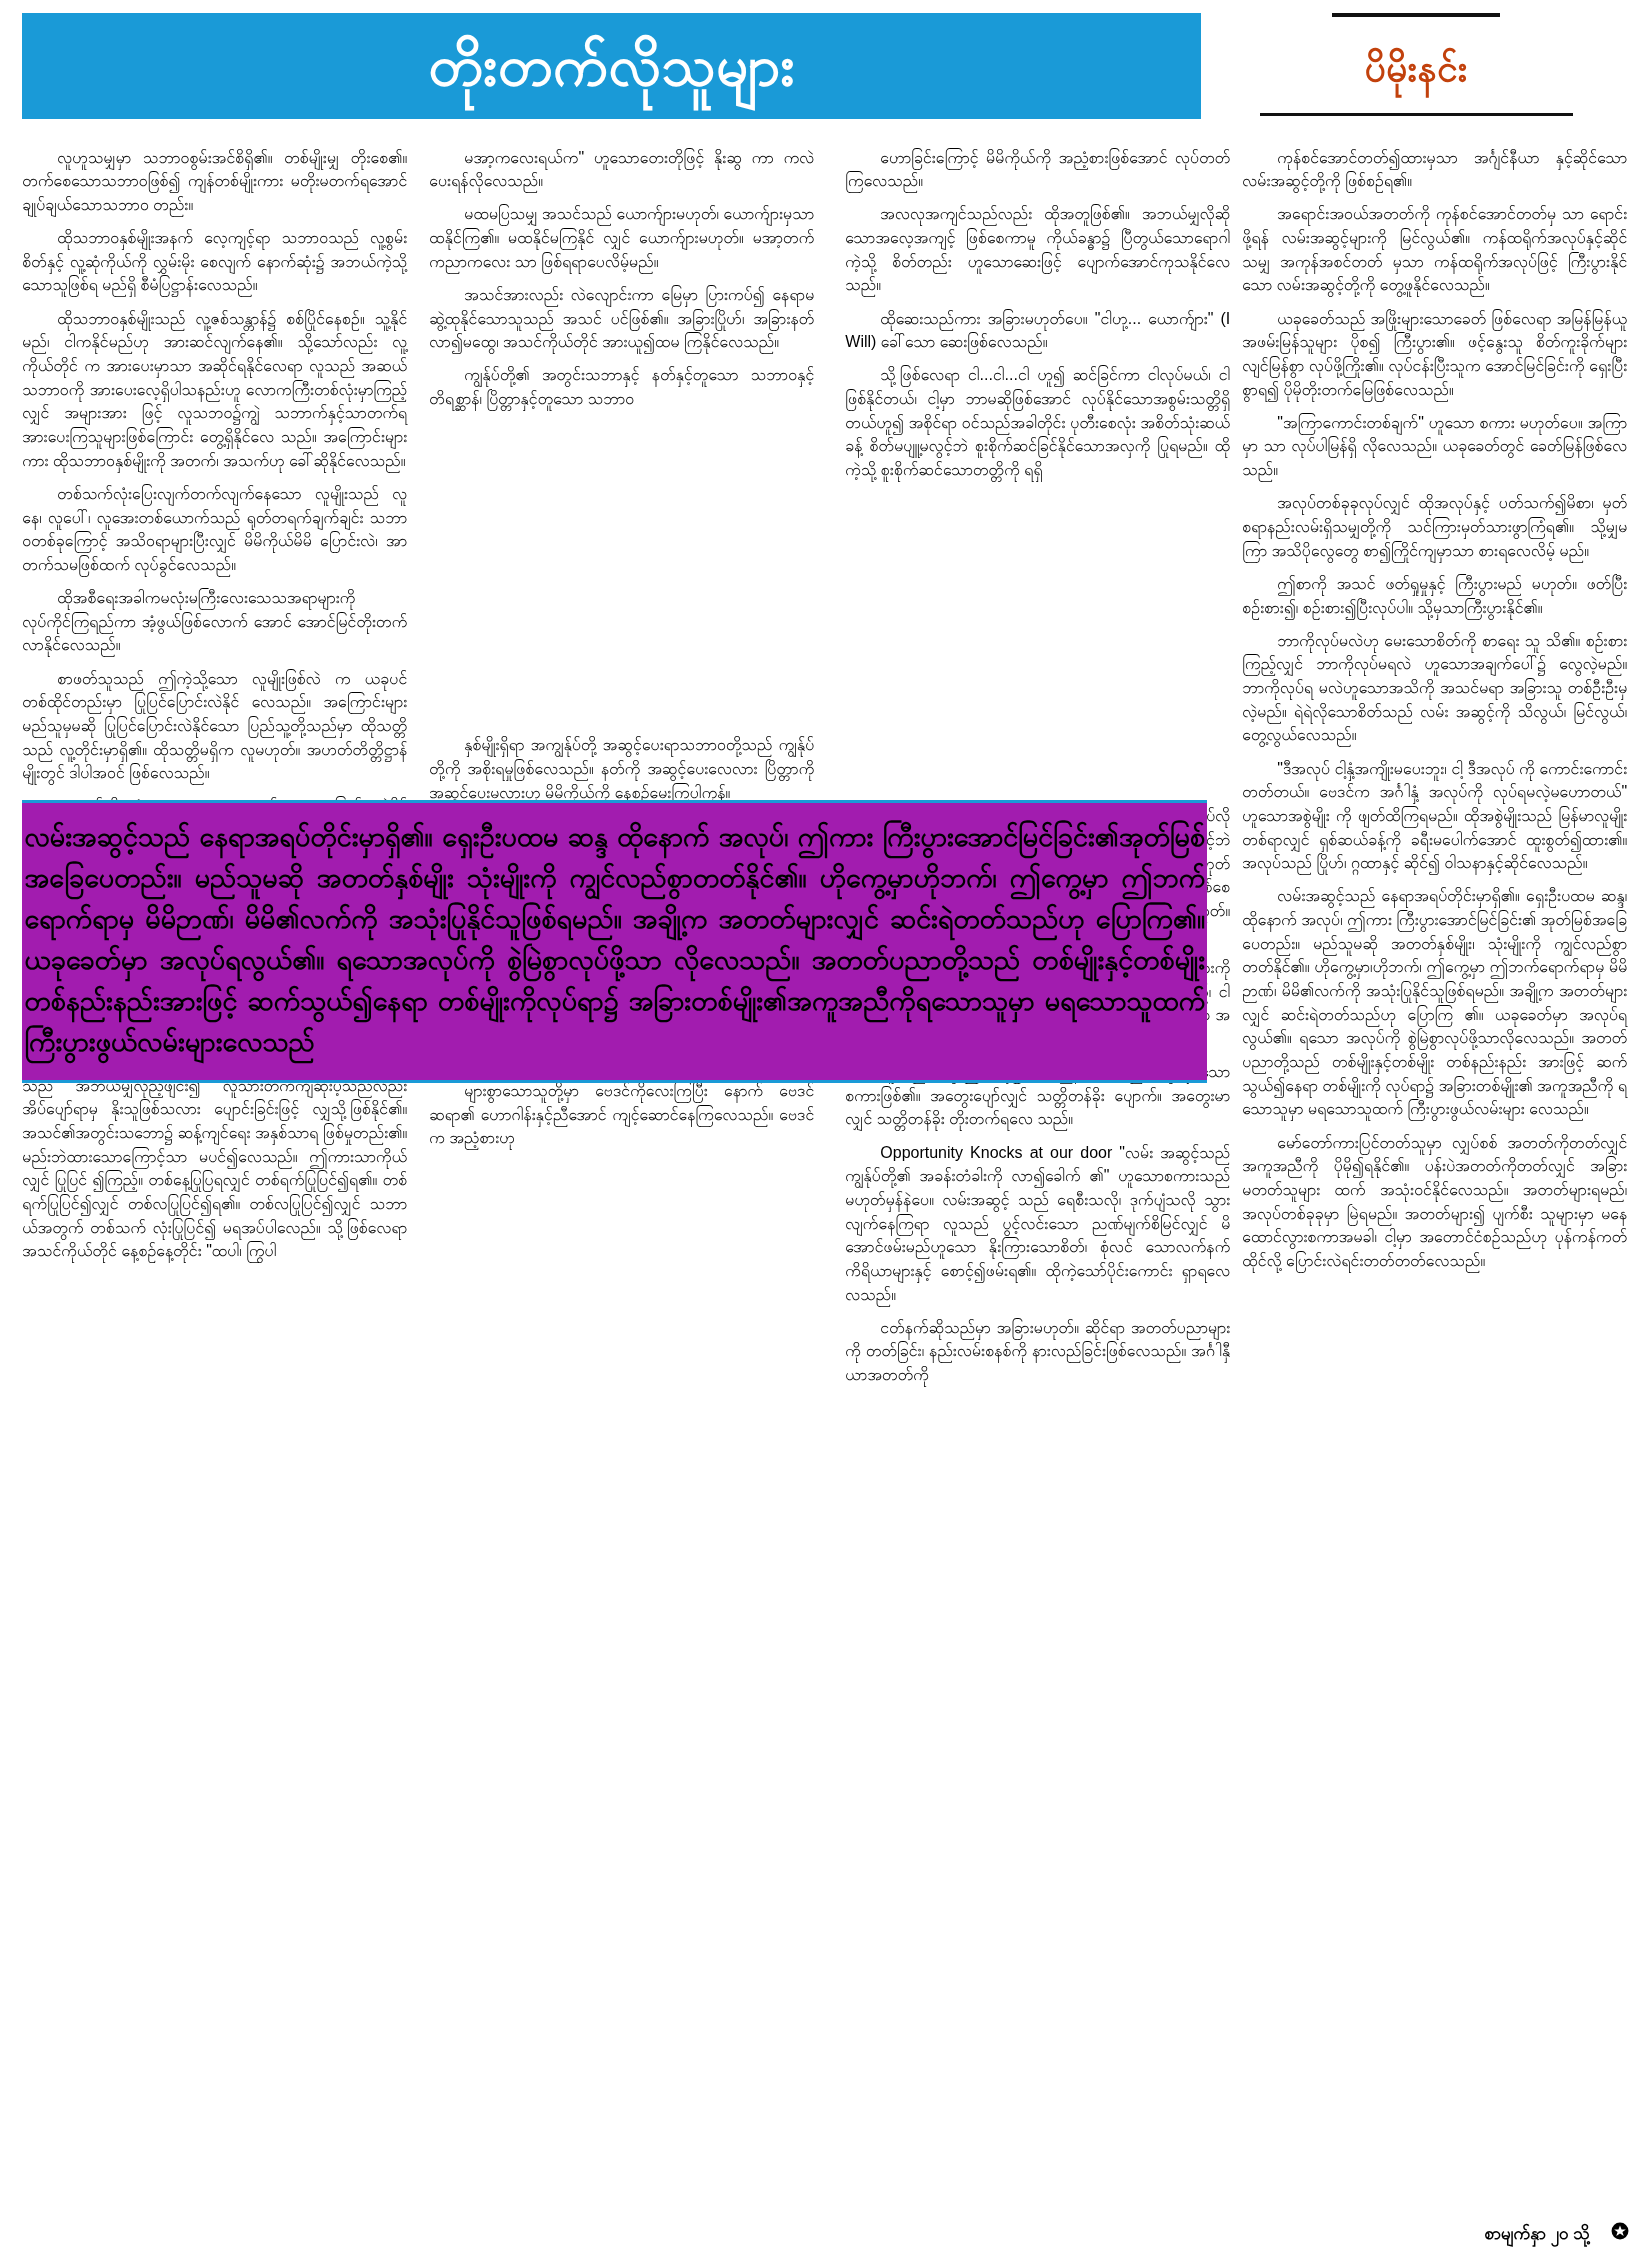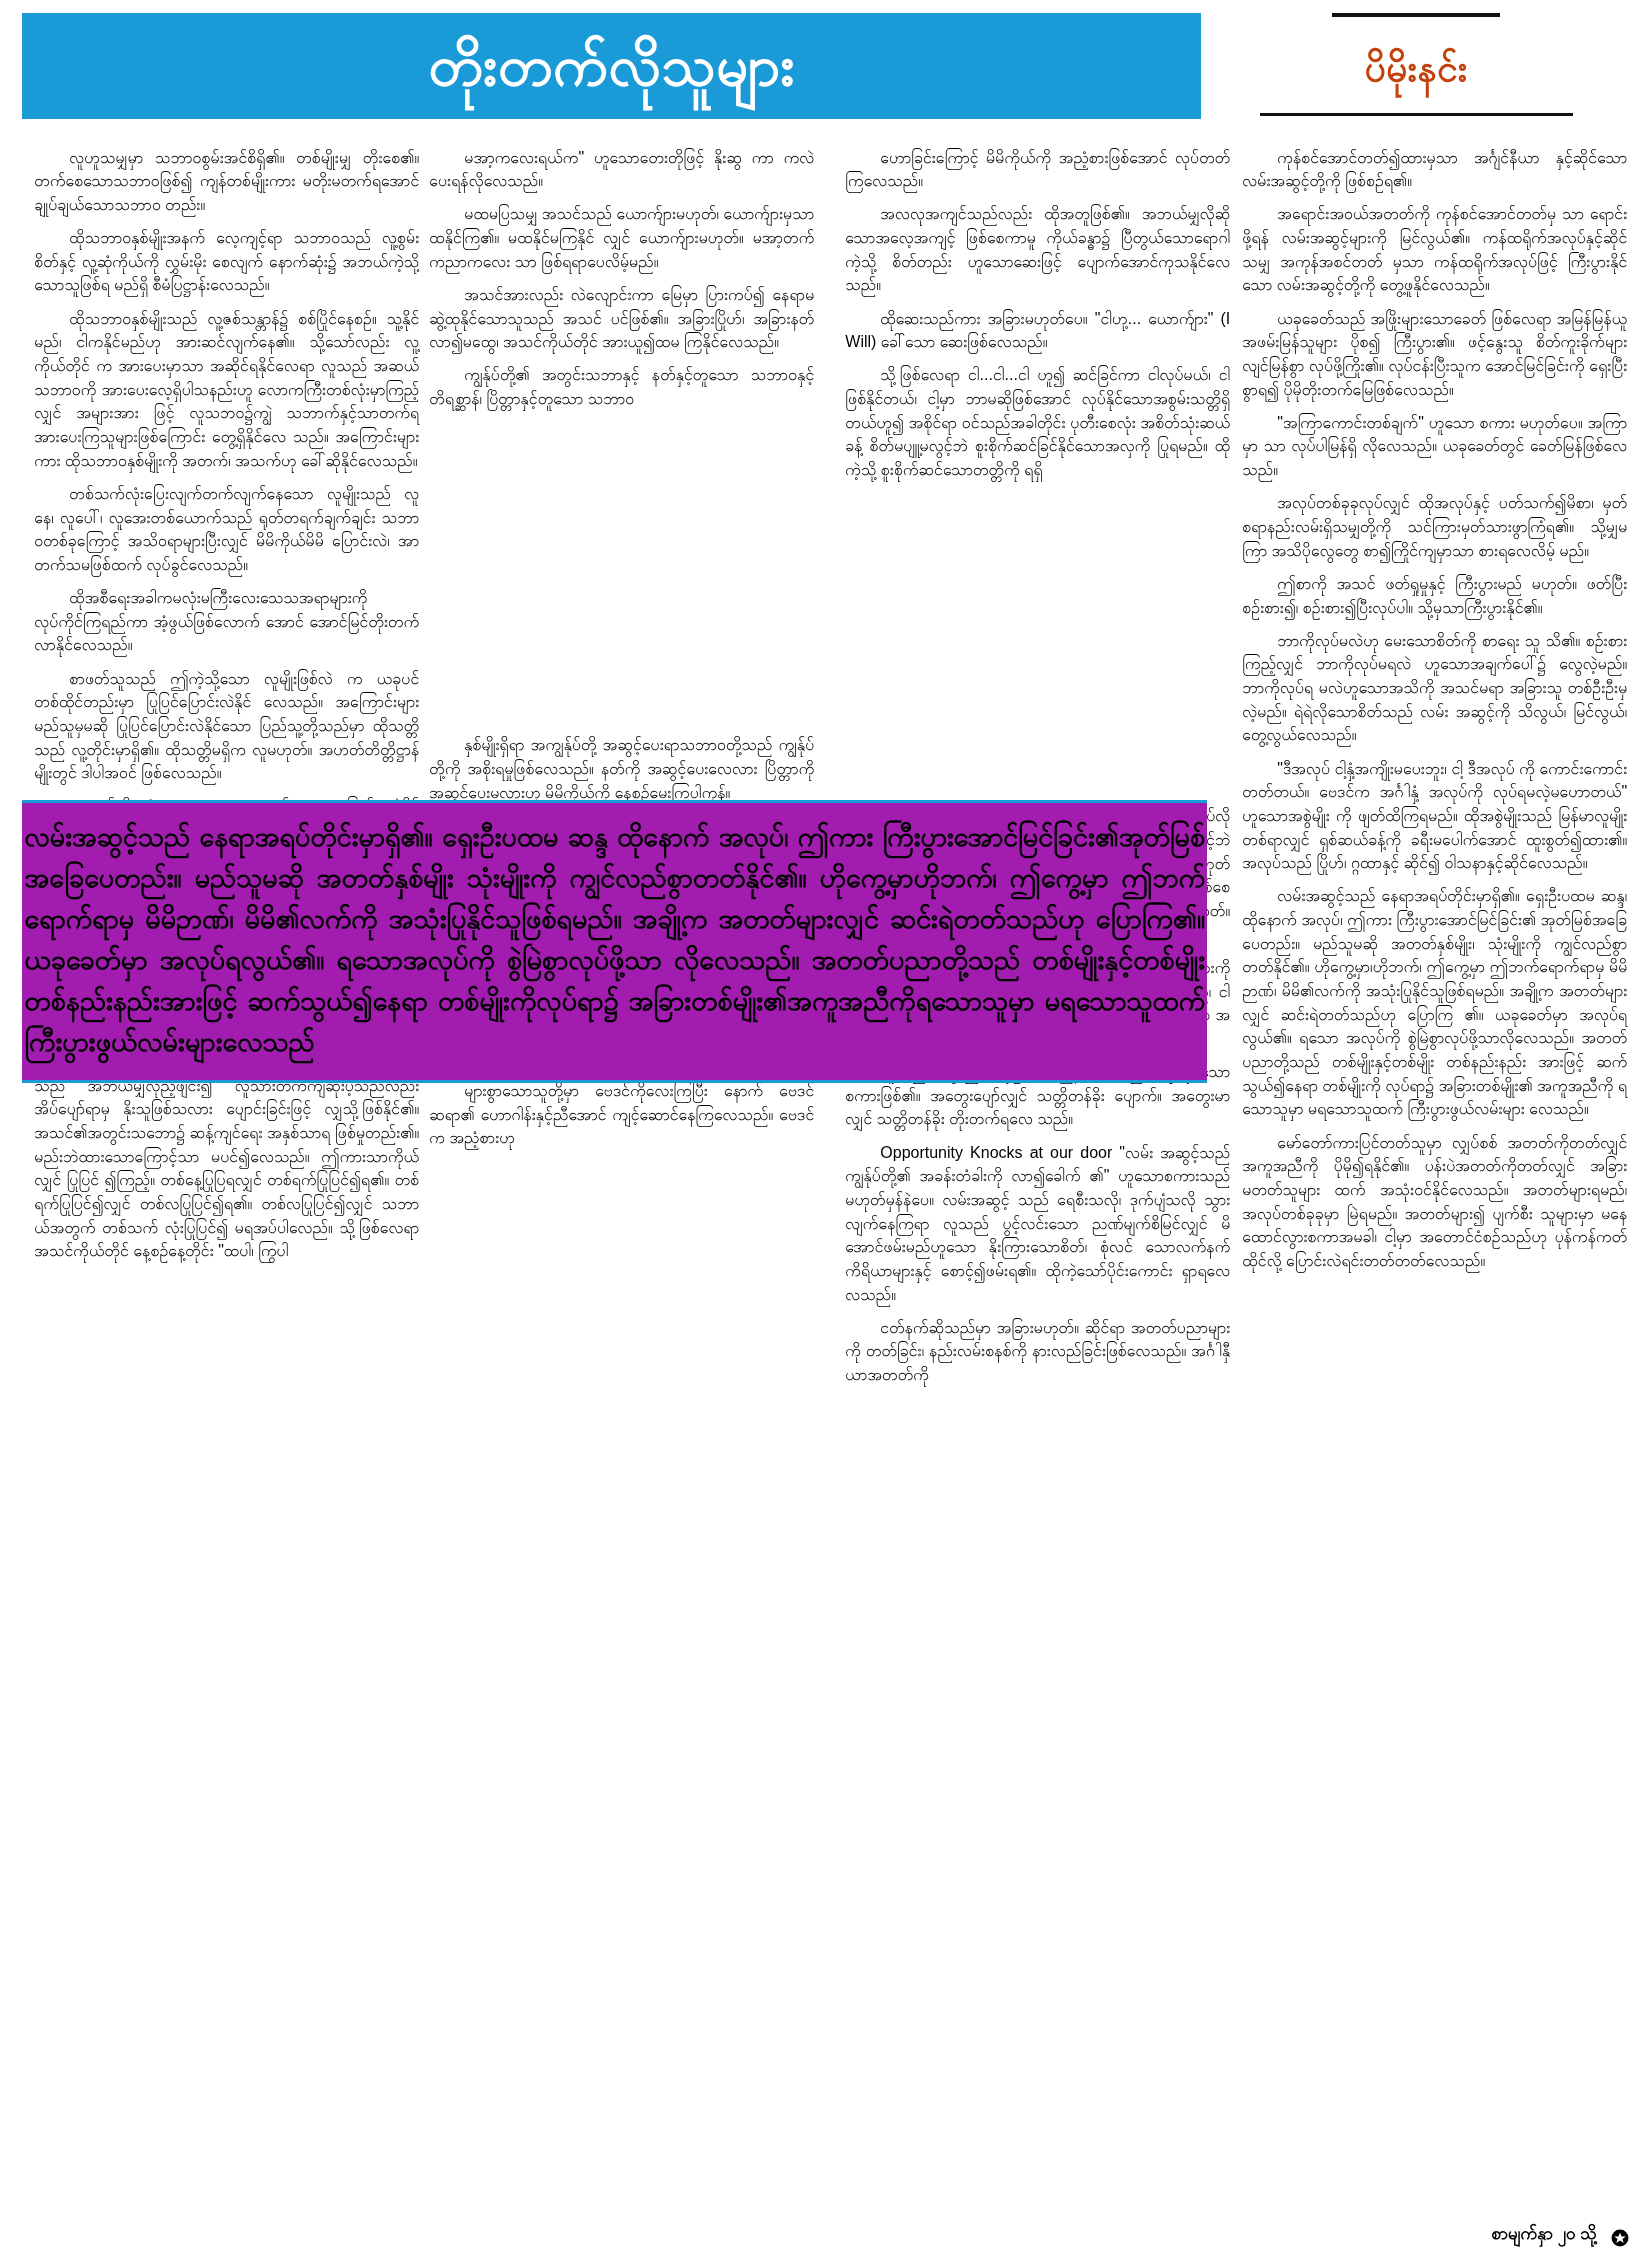--- a/index.html
+++ b/index.html
@@ -86,21 +86,21 @@
   }
   .col {
     position: absolute;
     top: 0;
     width: 385px;
     font-size: 16px;
     line-height: 1.48;
     color: #000;
     text-align: justify;
   }
-  .col1 { left: 12px; }
+  .col1 { left: 0; }
   .col2 { left: 407px; }
   .col3 { left: 823px; }
   .col4 { left: 1220px; }
 
   .col p {
     margin: 0 0 9.5px 0;
     text-indent: 35px;
   }
 
   
@@ -128,22 +128,22 @@
   .spacer-quote {
     height: 313px;
   }
 
   
   .footer {
     position: absolute;
     right: 22.3px;
     bottom: 13.4px;
     display: flex;
-    align-items: flex-end;
-    gap: 14px;
+    align-items: flex-start;
+    gap: 21px;
     font-size: 17px;
     font-weight: bold;
     color: #000;
     margin-left: 12px;
   }
   .footer-mark {
     display: inline-block;
     width: 18px;
     height: 18px;
     position: relative;

